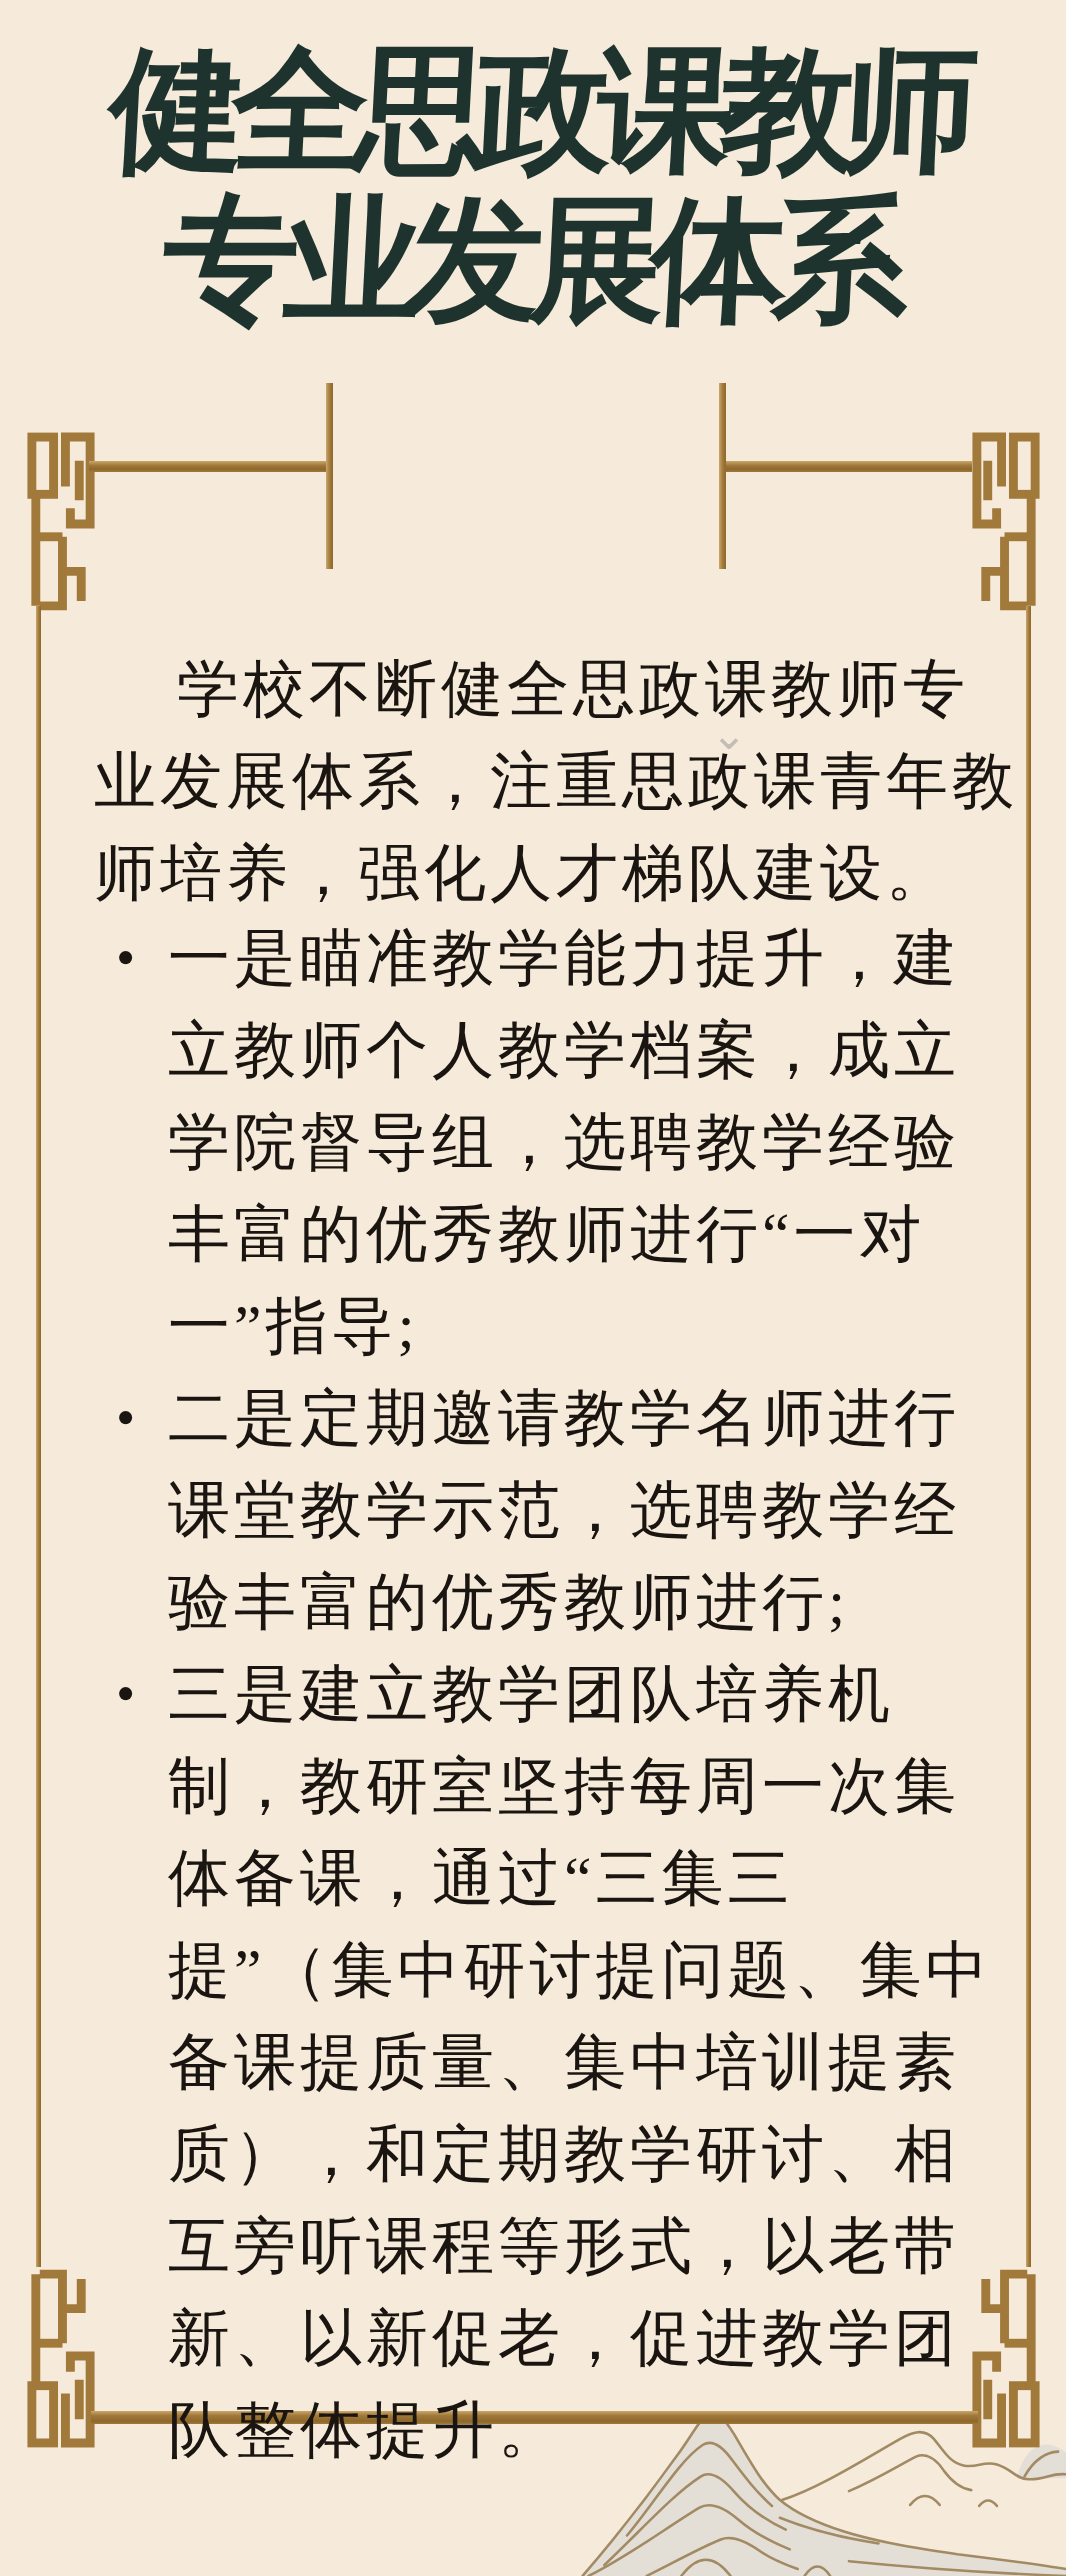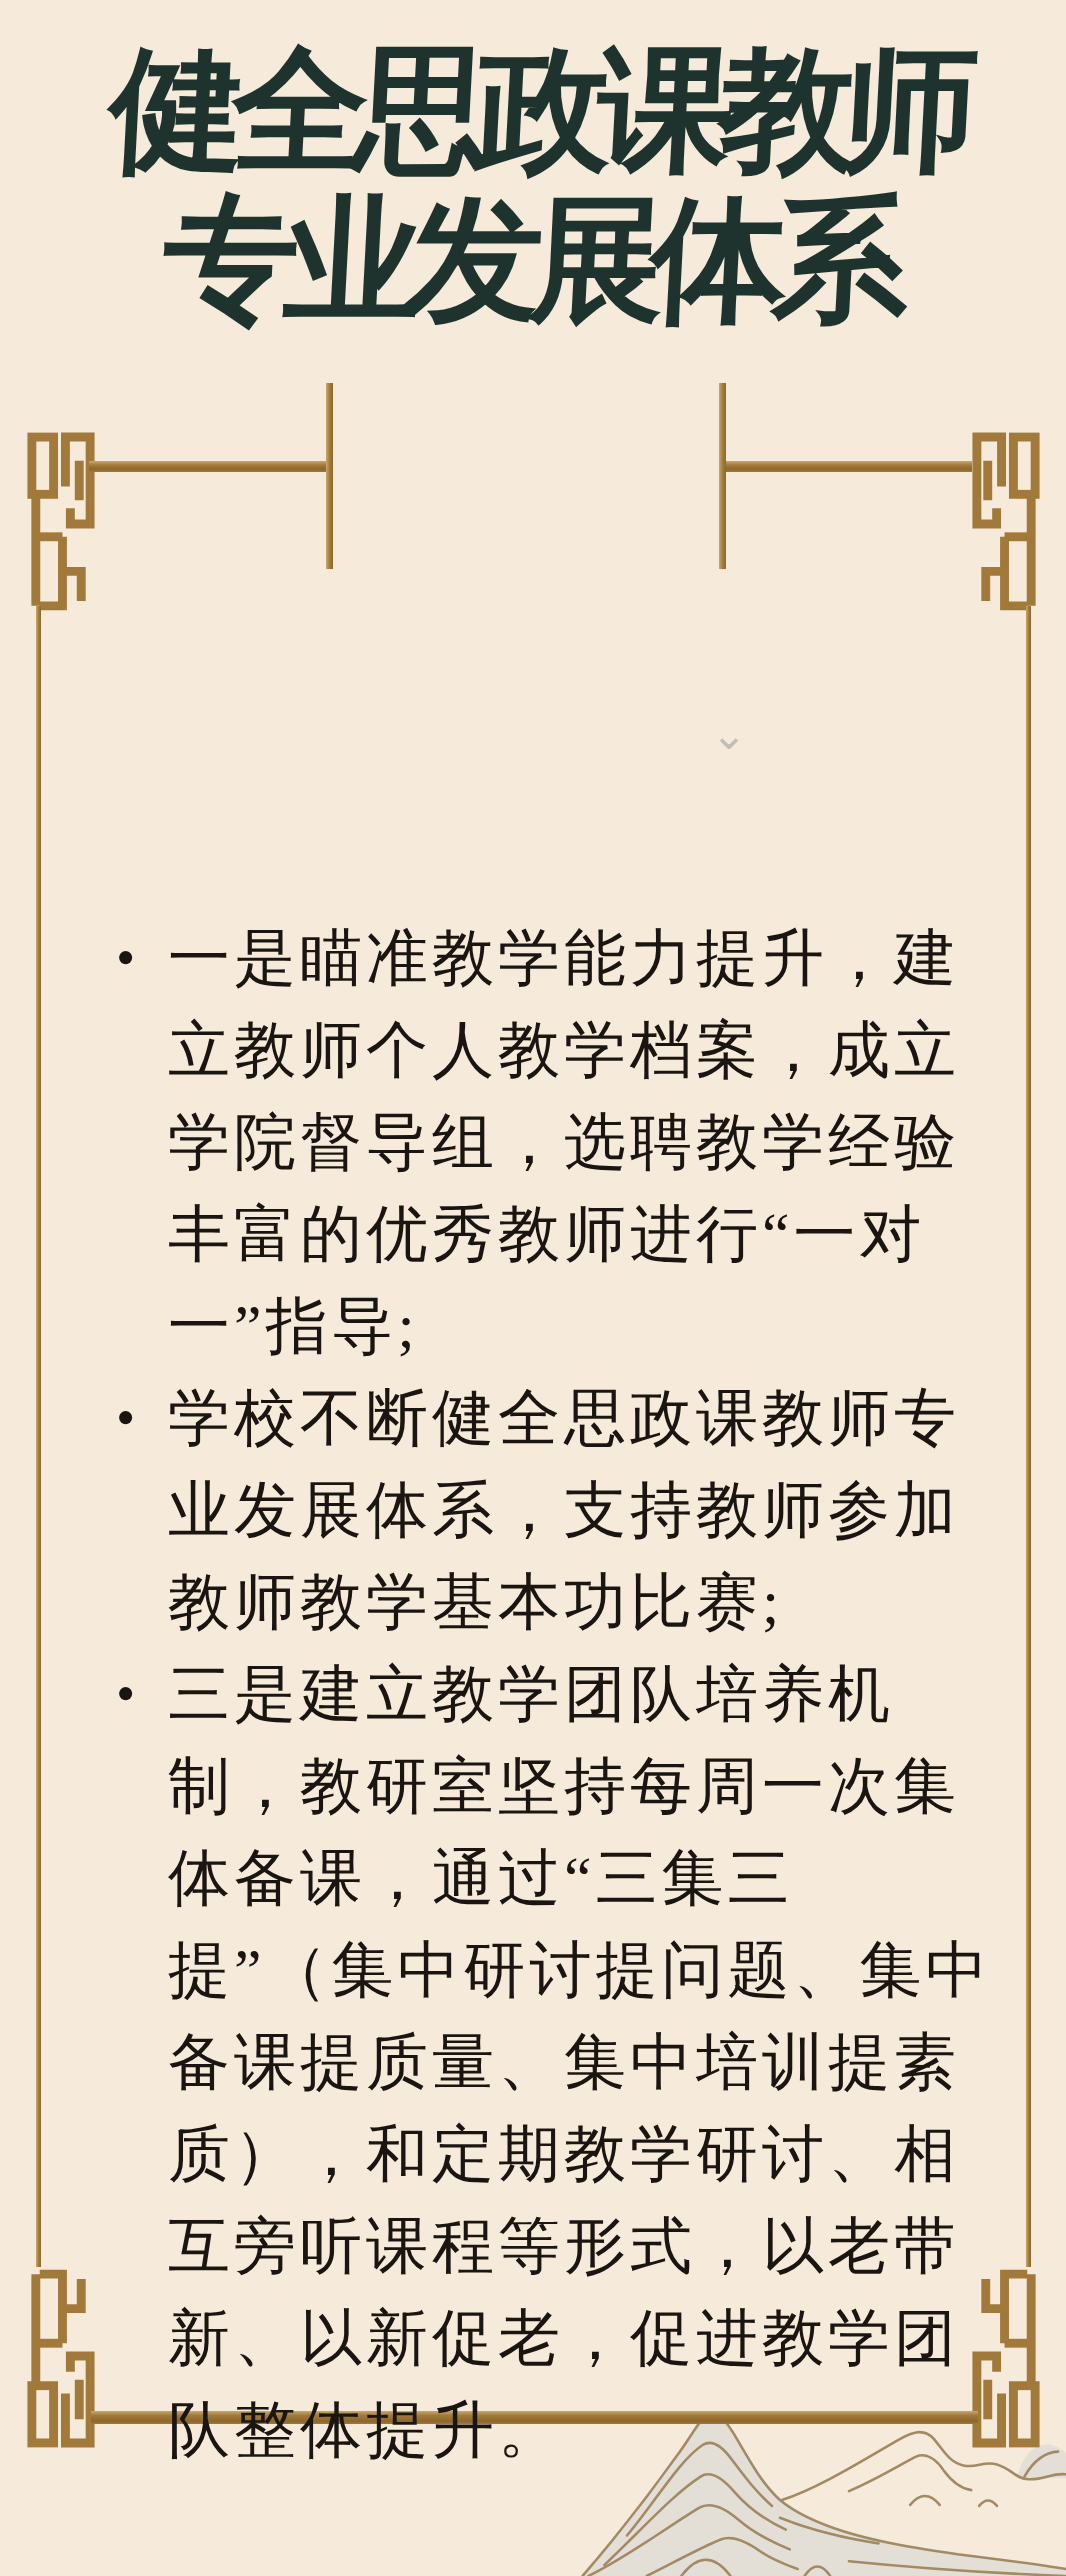--- a/index.html
+++ b/index.html
@@ -132,32 +132,33 @@
     </svg>
 
   <div class="bar-h" style="left:89px;top:461px;width:239px"></div>
   <div class="bar-h" style="left:723px;top:461px;width:249px"></div>
   <div class="tick-v" style="left:326px;top:383px;height:186px"></div>
   <div class="tick-v" style="left:719px;top:383px;height:186px"></div>
   <div class="side-v" style="left:36px;top:606px;height:1661px"></div>
   <div class="side-v" style="left:1026px;top:606px;height:1661px"></div>
   <div class="bar-bottom" style="left:91px;top:2411px;width:887px"></div>
 
+  <p class="intro">学校不断健全思政课教师专业发展体系，注重思政课青年教师培养，强化人才梯队建设。</p>
 
   <span class="artifact">⌄</span>
 
   <ul class="bullets">
 
   <li>
       <span class="marker">•</span>
       <span class="btext">一是瞄准教学能力提升，建立教师个人教学档案，成立学院督导组，选聘教学经验丰富的优秀教师进行“一对一”指导;</span>
     </li>
       <li>
       <span class="marker">•</span>
-      <span class="btext">学校不断健全思政课教师专业发展体系，支持教师参加教师教学基本功比赛;</span>
+      <span class="btext">二是定期邀请教学名师进行课堂教学示范，选聘教学经验丰富的优秀教师进行;</span>
     </li>
       <li>
       <span class="marker">•</span>
       <span class="btext">三是建立教学团队培养机制，教研室坚持每周一次集体备课，通过“三集三提”（集中研讨提问题、集中备课提质量、集中培训提素质），和定期教学研讨、相互旁听课程等形式，以老带新、以新促老，促进教学团队整体提升。</span>
     </li>
     </ul>
 
   <svg class="mountains" viewBox="0 0 520 229">
 
     <path class="fillarea" d="M 470,130 C 477,103 490,94 504,96 C 512,98 518,102 520,104 L 520,130 Z"></path>

